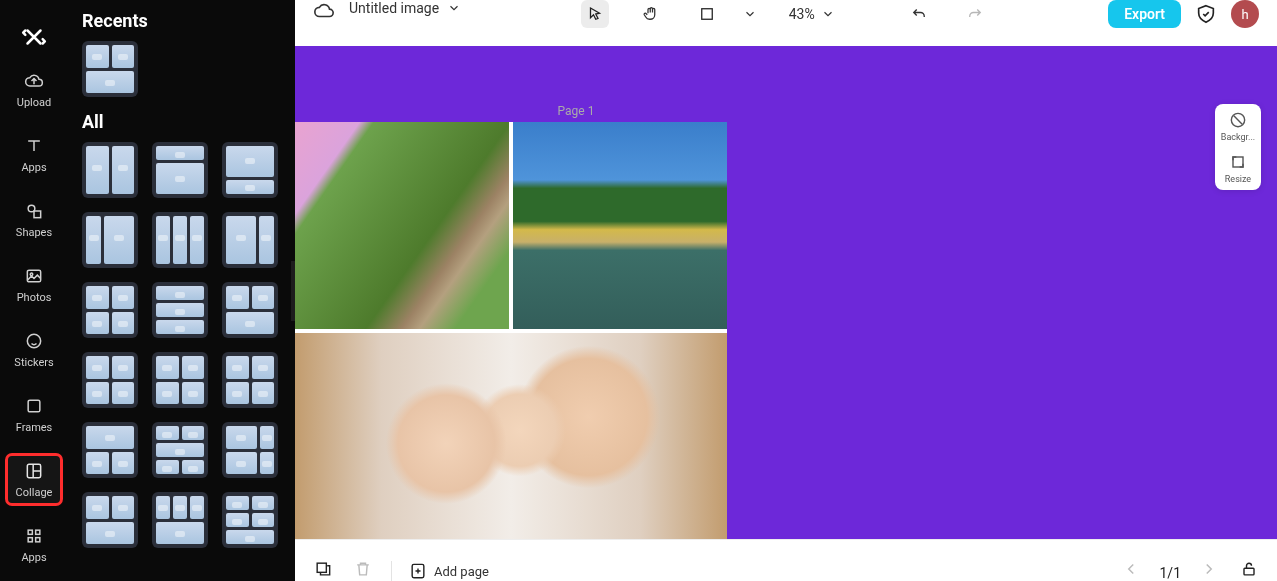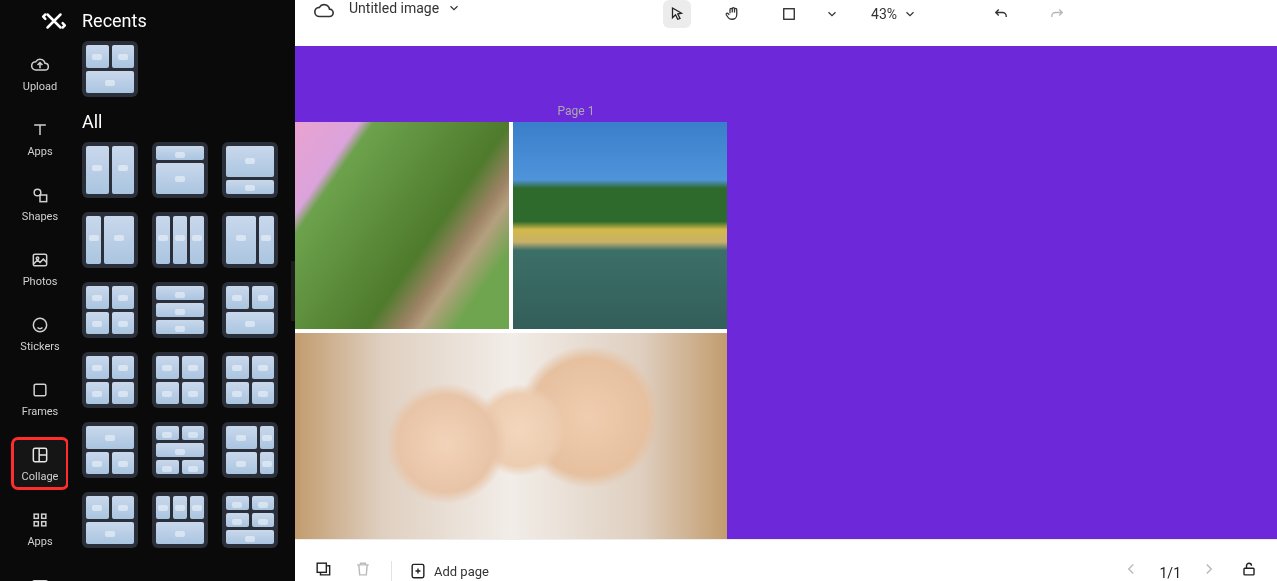--- a/index.html
+++ b/index.html
@@ -1,29 +1,29 @@
 <!DOCTYPE html>
 <html><head>
 <meta charset="utf-8">
 <style>
   * { box-sizing: border-box; margin: 0; padding: 0; font-family: -apple-system, BlinkMacSystemFont, "Segoe UI", Roboto, sans-serif; }
   html, body { width: 1277px; height: 581px; overflow: hidden; background: #fff; }
   .app { display: flex; width: 100%; height: 100%; }
 
   
-  .toolrail { width: 68px; background: #0a0a0a; color: #c8c8c8; display: flex; flex-direction: column; align-items: flex-end; padding-top: 8px; gap: 14px; }
+  .toolrail { width: 68px; background: #0a0a0a; color: #c8c8c8; display: flex; flex-direction: column; align-items: center; padding-top: 24px; gap: 14px; }
   .logo { width: 28px; height: 28px; display:flex;align-items:center;justify-content:center; }
   .tool-item { display:flex; flex-direction:column; align-items:center; gap:4px; width:56px; padding:6px 0; cursor:pointer; border-radius:6px; }
   .tool-item.active { outline: 3px solid #ff2d2d; outline-offset: -2px; background:#151515; }
   .tool-item .ticon { width:22px; height:22px; display:flex;align-items:center;justify-content:center; }
   .tool-item .tlabel { font-size:11px; color:#d0d0d0; }
 
   
   .sidepanel { width: 227px; background:#0a0a0a; color:#fff; padding: 10px 14px; overflow:hidden; position:relative; }
-  .sidepanel h2 { font-size:18px; font-weight:400; margin-bottom:10px; }
+  .sidepanel h2 { font-size:18px; font-weight:700; margin-bottom:10px; }
   .sidepanel h2.small { font-size:18px; margin-top:14px; }
   .grid { display:grid; grid-template-columns: repeat(3, 56px); gap:14px; }
   .recents-grid { display:flex; gap:14px; }
   .layout-thumb { width:56px; height:56px; background:#2b2f3a; border-radius:6px; padding:4px; display:flex; flex-direction:column; gap:3px; cursor:pointer; }
   .row { display:flex; gap:3px; flex:1; }
   .cell { flex:1; background: linear-gradient(#c9d8ec, #aac5e0); border-radius:2px; position:relative; }
   .cell::after { content:""; position:absolute; left:50%; top:40%; width:10px; height:6px; background:#fff; opacity:.45; transform:translateX(-50%); border-radius:2px; }
 
   .drawer-handle { position:absolute; right:-12px; top:50%; transform:translateY(-50%); width:16px; height:60px; background:#1d1d1d; border-radius:0 8px 8px 0; }
 
@@ -415,34 +415,60 @@
         </div>
         <div class="tb-btn" style="opacity:.35">
           <svg viewBox="0 0 24 24" width="18" height="18" fill="none" stroke="#333" stroke-width="1.8">
               <path d="M15 14l4-4-4-4M19 10h-9a5 5 0 00-5 5v1"></path>
             </svg>
         </div>
       </div>
 
       <div class="spacer"></div>
 
+      <div class="tb-right">
+        <button class="export-btn">Export</button>
+        <span class="shield">
+          <svg viewBox="0 0 24 24" width="22" height="22" fill="none" stroke="#222" stroke-width="1.8">
+              <path d="M12 3l8 3v5c0 5-3.5 8-8 10-4.5-2-8-5-8-10V6l8-3z"></path>
+              <path d="M9 12l2 2 4-4"></path>
+            </svg>
+        </span>
+        <div class="avatar">h</div>
+      </div>
     </div>
 
     <div class="canvas-wrap">
       <div class="page-label">Page 1</div>
       <div class="canvas">
         <div class="cv-top">
           <div class="photo ph-garden"></div>
           <div class="photo ph-estate"></div>
         </div>
         <div class="cv-bottom">
           <div class="photo ph-family"></div>
         </div>
       </div>
 
+      <div class="right-tools">
+        <div class="rt-item">
+          <svg viewBox="0 0 24 24" width="20" height="20" fill="none" stroke="#555" stroke-width="1.7">
+              <circle cx="12" cy="12" r="8"></circle>
+              <path d="M7 7l10 10"></path>
+            </svg>
+          <span class="rt-lbl">Backgr...</span>
+        </div>
+        <div class="rt-item">
+          <svg viewBox="0 0 24 24" width="20" height="20" fill="none" stroke="#555" stroke-width="1.7">
+              <rect x="6" y="6" width="12" height="12"></rect>
+              <path d="M6 10V6h4M18 14v4h-4"></path>
+            </svg>
+          <span class="rt-lbl">Resize</span>
+        </div>
+      </div>
     </div>
 
     <div class="bottombar">
       <div class="bb-btn">
         <svg viewBox="0 0 24 24" width="20" height="20" fill="none" stroke="#222" stroke-width="1.7">
             <rect x="5" y="5" width="11" height="11"></rect>
             <path d="M9 16v3h11V8h-3"></path>
           </svg>
       </div>
       <div class="bb-btn dis">

